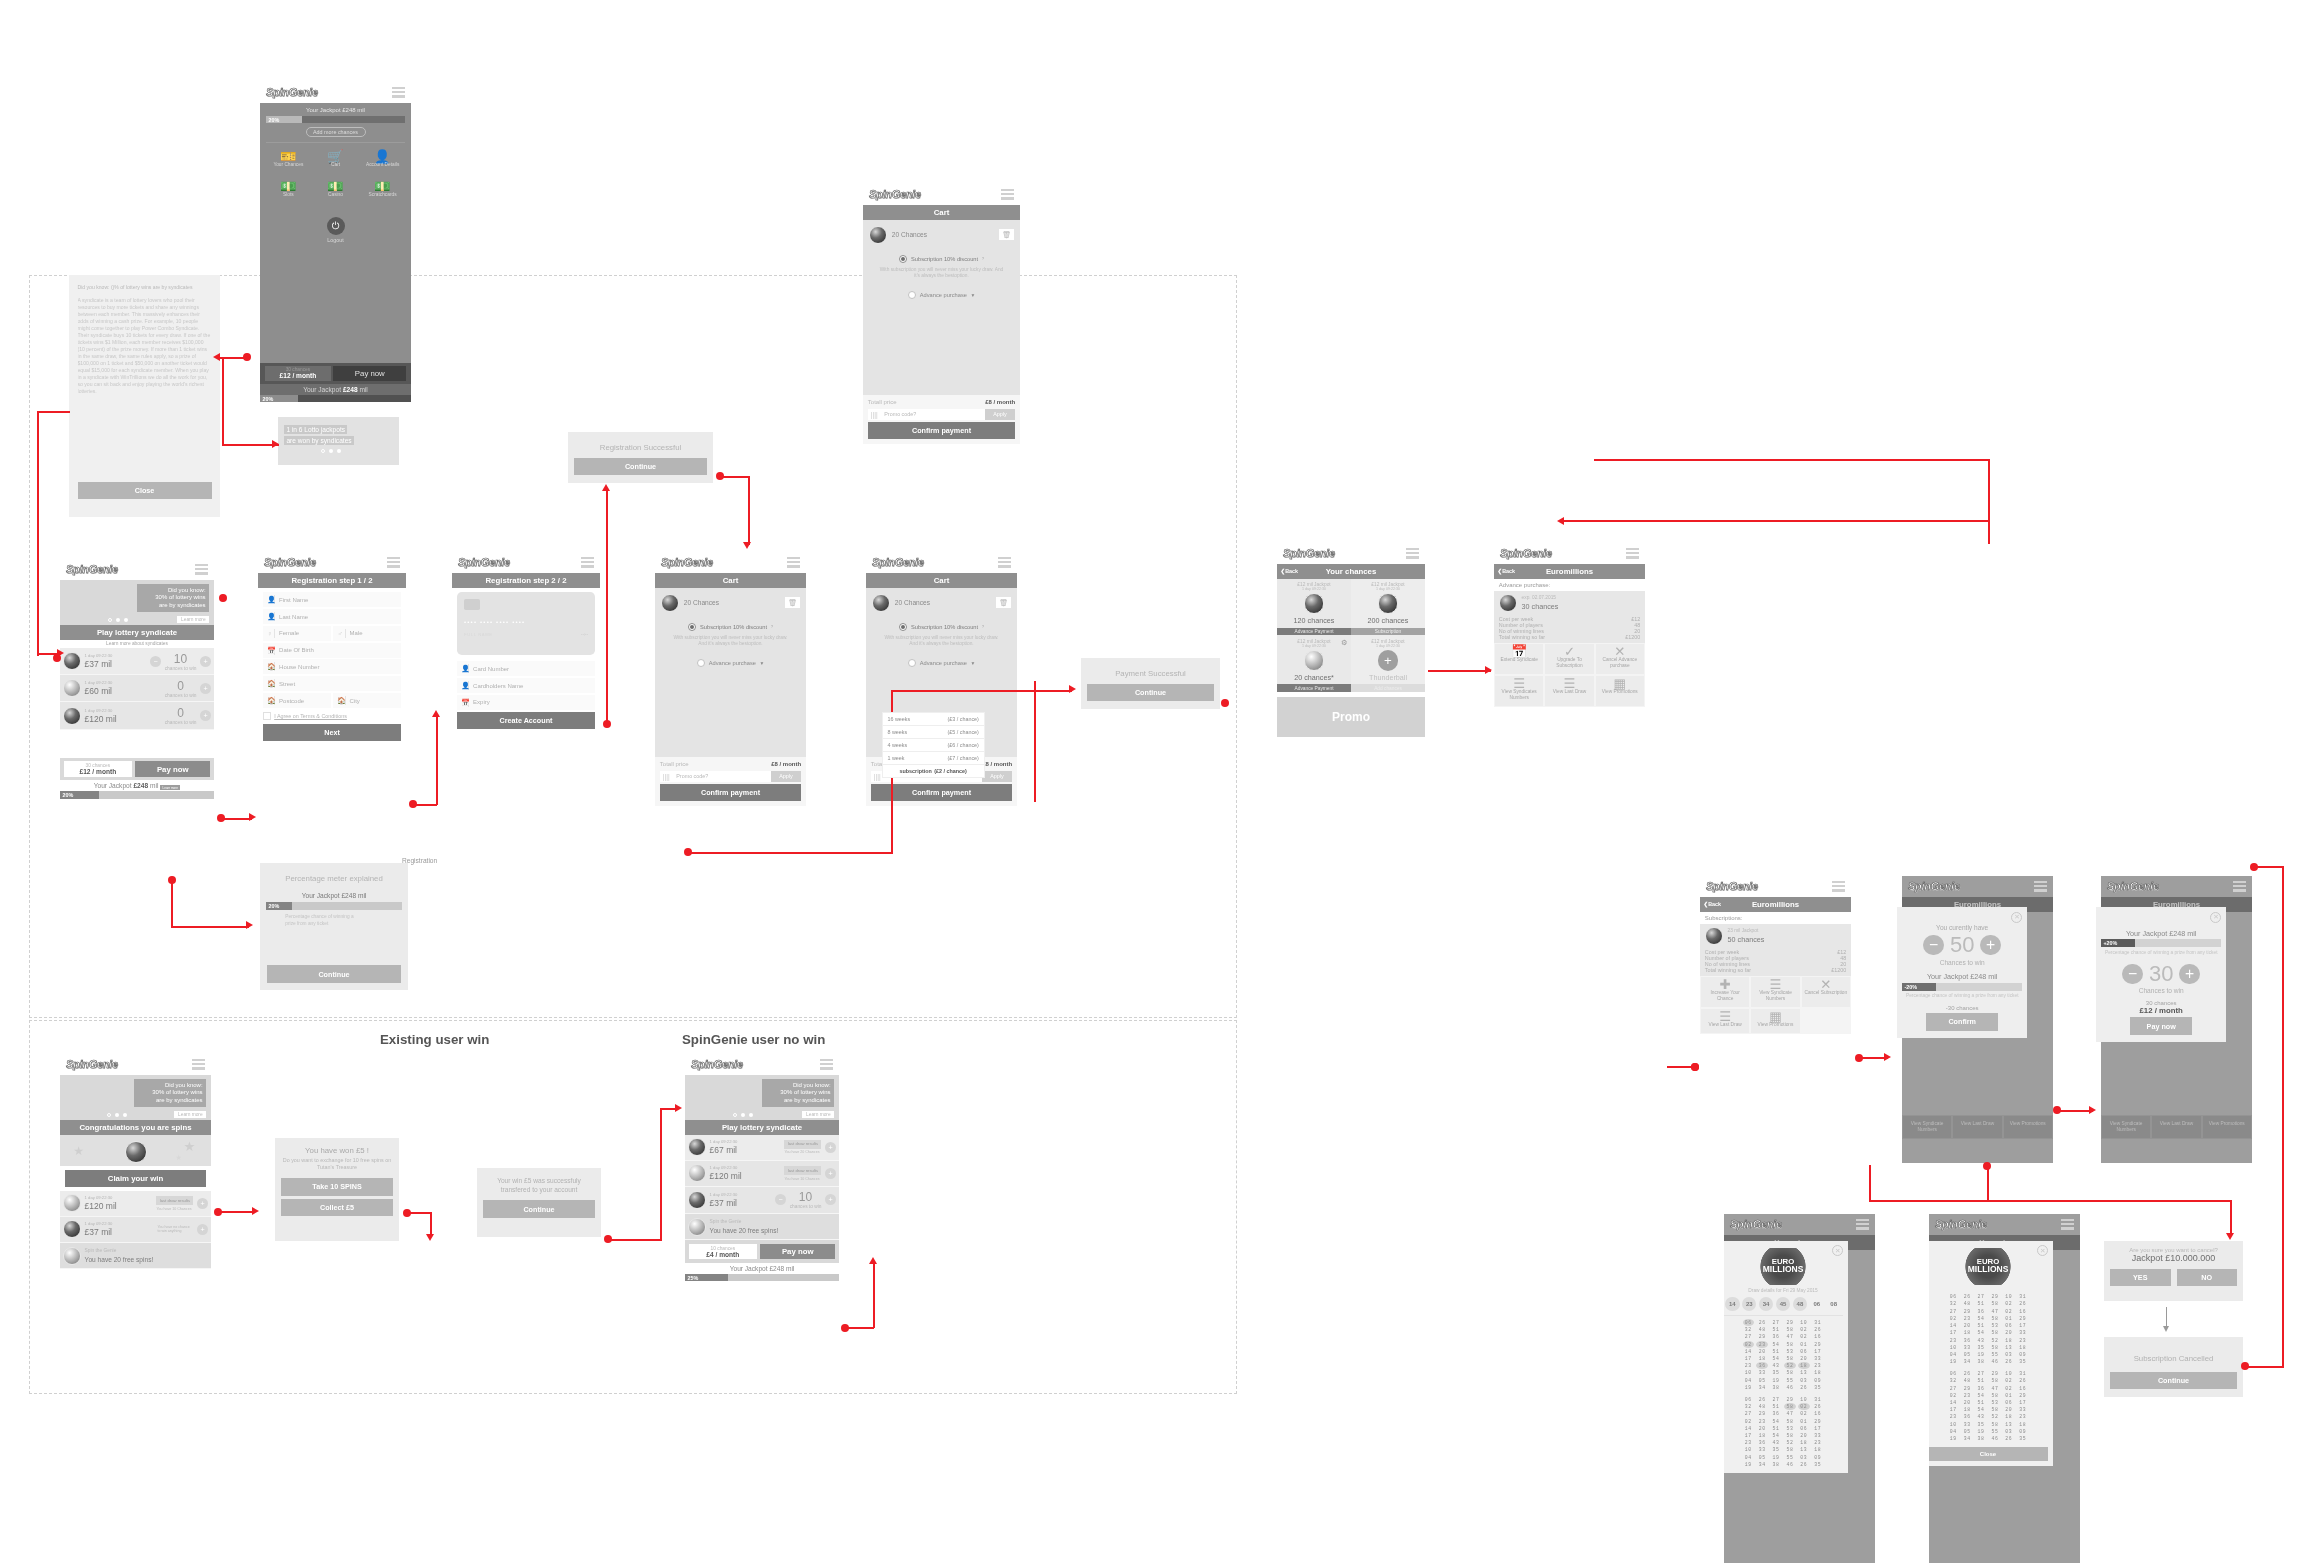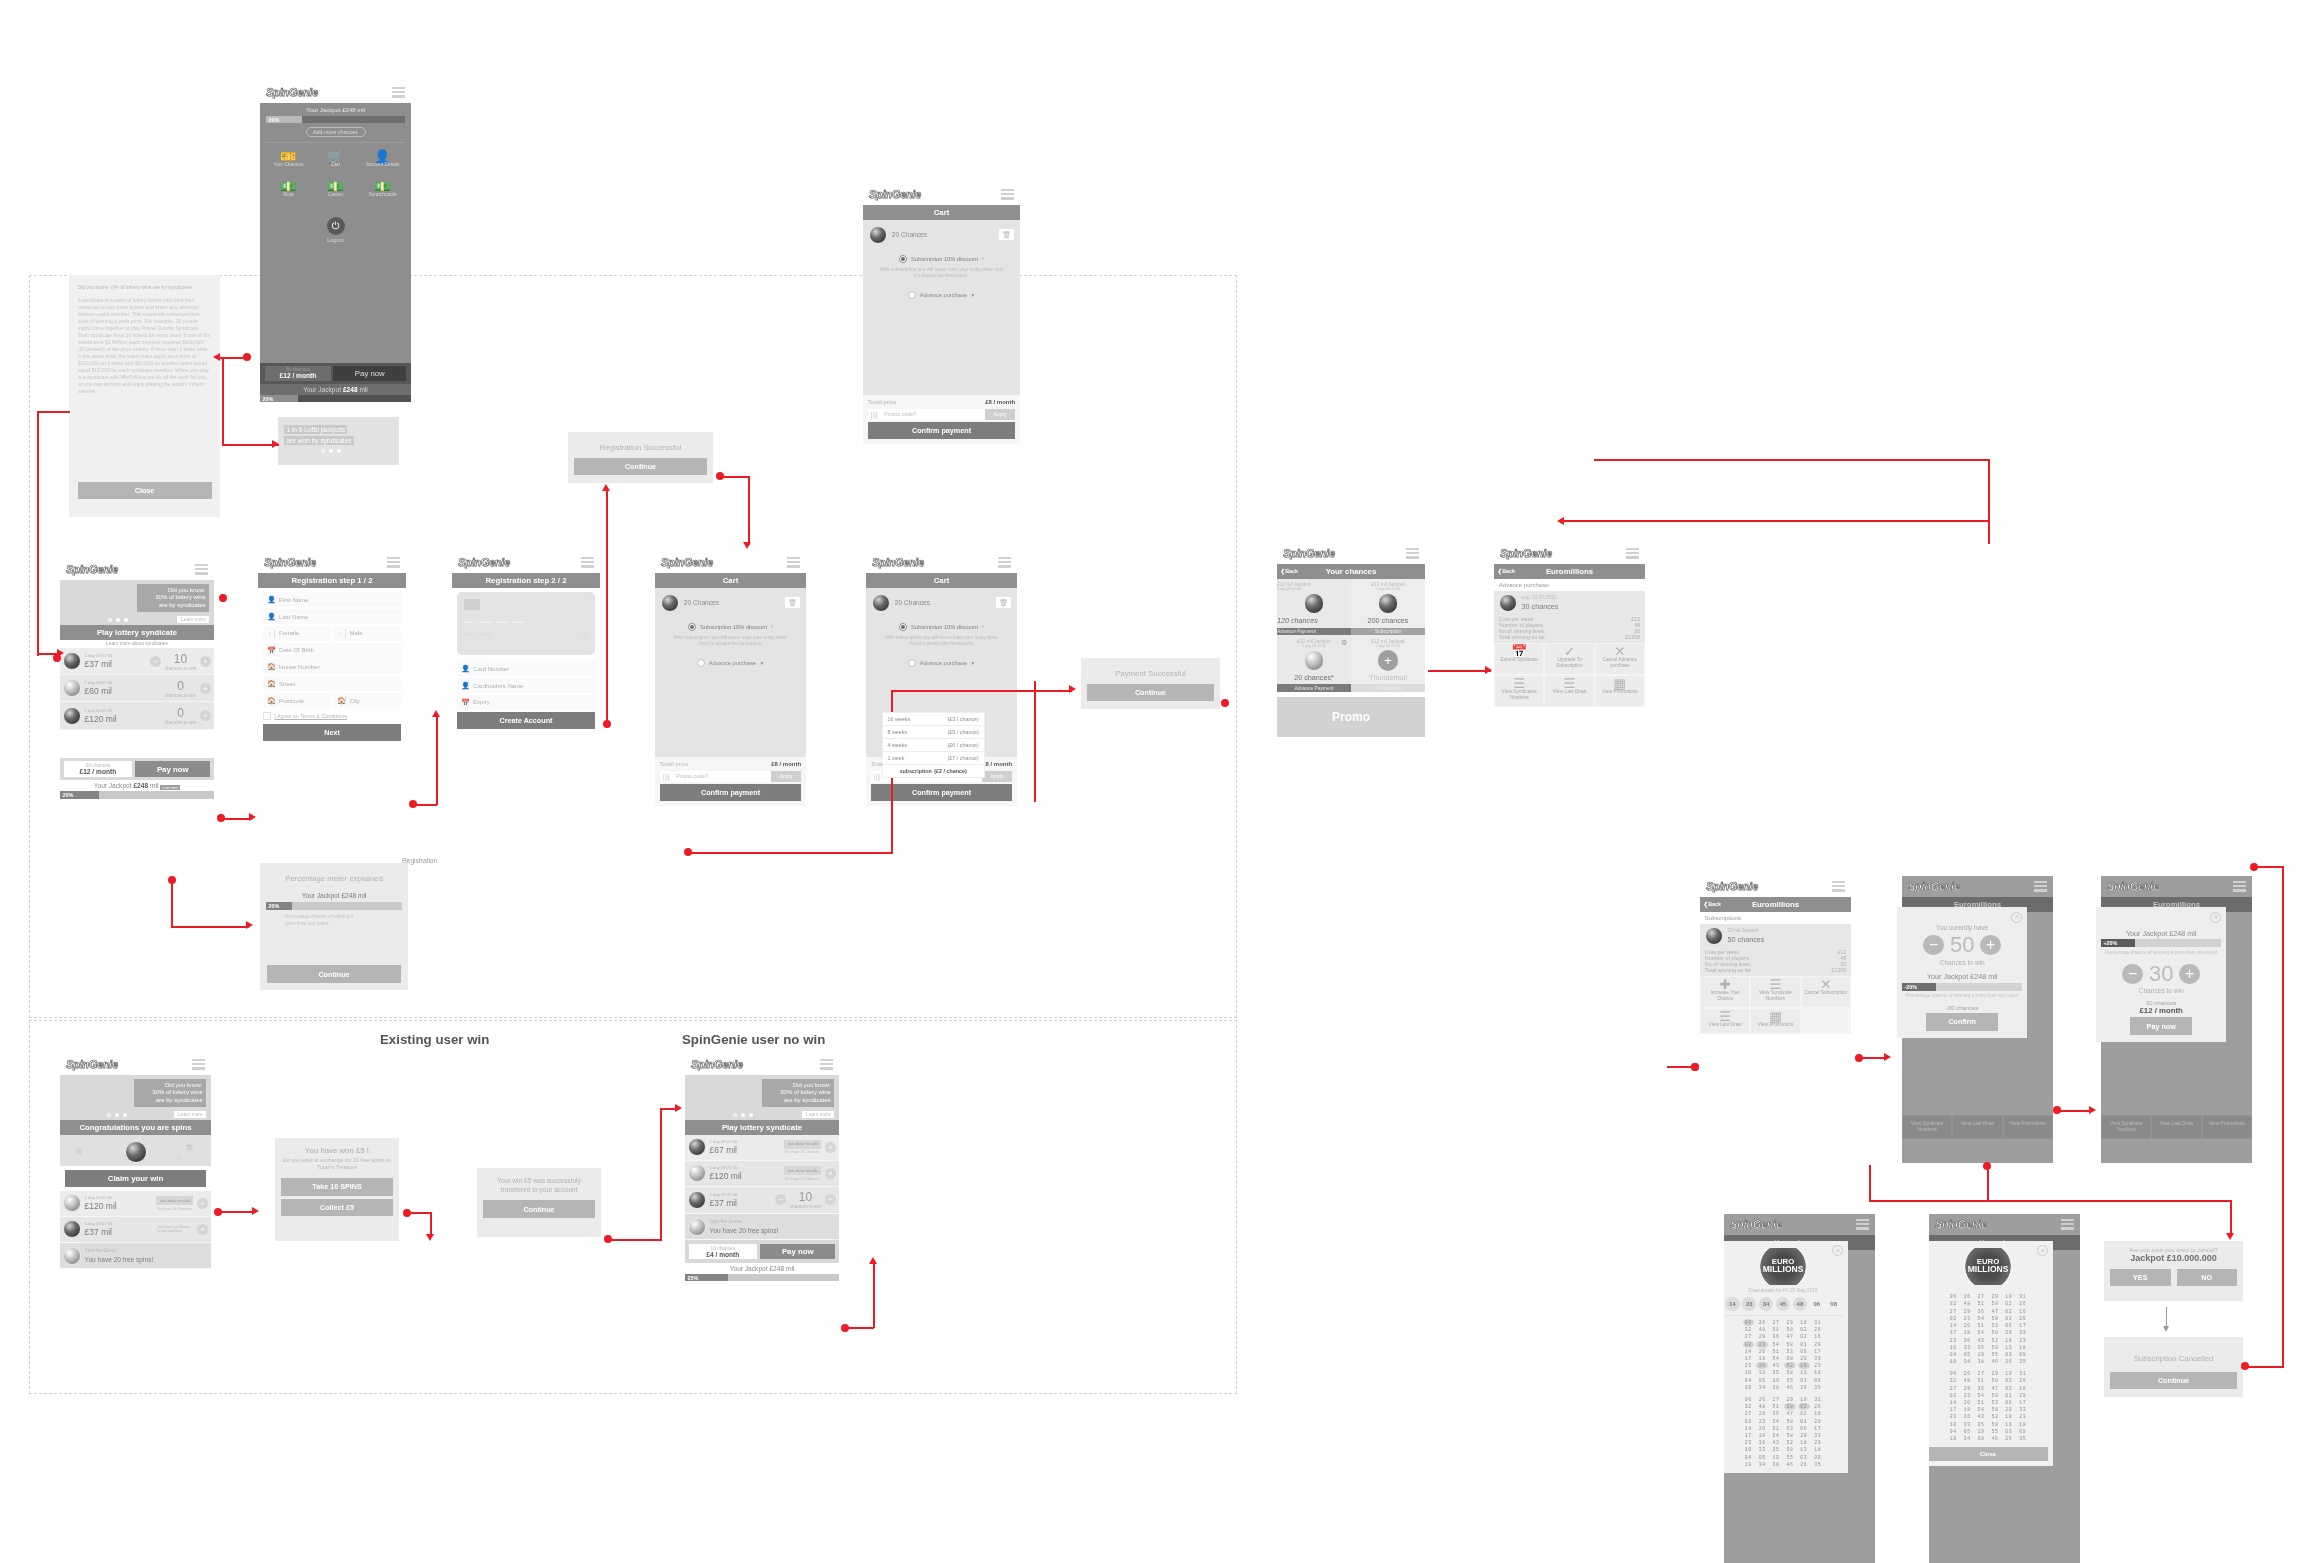--- a/index.html
+++ b/index.html
@@ -588,21 +588,21 @@
           <i></i>
           <i></i>
           <i></i>
         </span>
     </div>
     <div class="title-bar">
       <span class="back">❮<span>Back</span></span>
       <span>Your chances</span>
     </div>
     <div class="grid2">
-      <div style="background:#e9e9e9; padding:3.6px 0 0;font-style:italic;">
+      <div style="background:#e9e9e9; text-align:center; padding:3.6px 0 0;">
         <div class="tiny muted">£12 mil Jackpot</div>
         <div class="tiny muted" style="font-size:3.6px;">1 day 09:22:30</div>
         <div class="ball dark" style="width:20.5px;height:20.5px;margin:2.4px auto;"></div>
         <div style="font-size:7.2px; color:#6f6f6f;">120 chances</div>
         <div style="background:#7b7b7b; color:#e6e6e6; font-size:4.8px; margin-top:2.4px; padding:1.2px 0;">Advance Payment</div>
       </div>
       <div style="background:#ededed; text-align:center; padding:3.6px 0 0;">
         <div class="tiny muted">£12 mil Jackpot</div>
         <div class="tiny muted" style="font-size:3.6px;">1 day 09:22:30</div>
         <div class="ball dark" style="width:20.5px;height:20.5px;margin:2.4px auto;"></div>
@@ -1362,21 +1362,21 @@
             <span class="numball">26</span>
             <span class="numball">35</span>
           </div>
       </div>
       <div class="btn light" style="margin-top:4.8px; font-size:6px;">Close</div>
     </div>
   </div>
 
   <div class="modal" style="left:2104px; top:1241px; width:139px; height:60px;">
     <div style="text-align:center; font-size:6px; color:#b9b9b9;">Are you sure you want to cancel?</div>
-    <div style="text-align:center; font-size:9px; font-weight:bold; color:#6e6e6e; margin-bottom:6px;">Jackpot £10.000.000</div>
+    <div style="text-align:center; font-size:9px; font-weight:normal; color:#6e6e6e; margin-bottom:6px;">Jackpot £10.000.000</div>
     <div style="display:flex; gap:6px;">
       <div class="btn light" style="flex:1; font-weight:bold;">YES</div>
       <div class="btn light" style="flex:1; font-weight:bold;">NO</div>
     </div>
   </div>
 
   <div class="greyar" style="left:2166px; top:1307px; width:1.2px; height:21px;"></div>
   <div class="greyhead" style="left:2163px; top:1326px;"></div>
 
   <div class="modal" style="left:2104px; top:1337px; width:139px; height:60px;">

